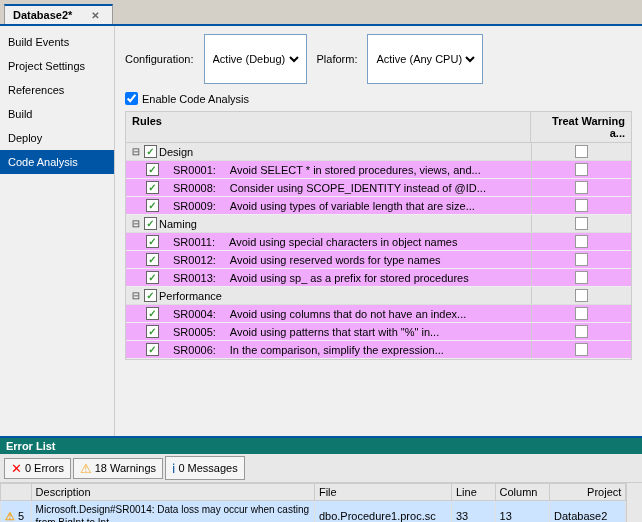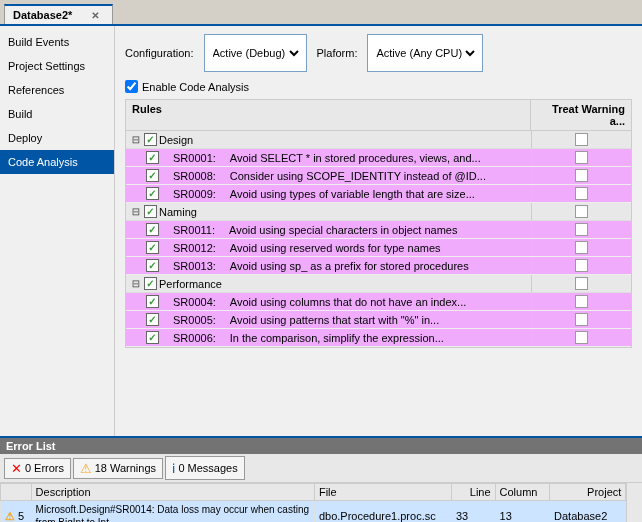--- a/index.html
+++ b/index.html
@@ -16,21 +16,21 @@
     
     .sidebar { width: 115px; background: #f0f0f0; border-right: 1px solid #ccc; padding-top: 4px; }
     .sidebar-item { padding: 6px 8px; cursor: pointer; color: #000; font-size: 11px; }
     .sidebar-item.active { background: #0055a5; color: white; }
 
     
     .content { flex: 1; background: #f0f0f0; padding: 8px 10px; overflow: hidden; }
 
     .config-row { display: flex; align-items: center; gap: 10px; margin-bottom: 8px; flex-wrap: wrap; }
     .config-label { font-size: 11px; }
-    .select-box { border: 1px solid #7a9ec6; background: white; padding: 11px 4px; font-size: 11px; display: flex; align-items: center; gap: 2px; cursor: pointer; }
+    .select-box { border: 1px solid #7a9ec6; background: white; padding: 17px 4px; font-size: 11px; display: flex; align-items: center; gap: 2px; cursor: pointer; }
     .select-box select { border: none; background: transparent; font-size: 11px; outline: none; cursor: pointer; }
 
     .enable-row { display: flex; align-items: center; gap: 4px; margin-bottom: 6px; }
     .enable-row input[type=checkbox] { width: 13px; height: 13px; }
 
     
     .rules-table { border: 1px solid #ccc; background: #f0abfc; font-size: 11px; width: 100%; }
     .rules-header { display: flex; background: #e8e8e8; border-bottom: 1px solid #ccc; }
     .rules-header-rules { flex: 1; padding: 3px 6px; font-weight: bold; border-right: 1px solid #ccc; }
     .rules-header-warning { width: 100px; padding: 3px 6px; font-weight: bold; text-align: right; }
@@ -48,21 +48,21 @@
     .expand-btn { cursor: pointer; font-size: 10px; color: #444; width: 12px; text-align: center; }
 
     .checkbox-green { display: inline-flex; align-items: center; justify-content: center; width: 13px; height: 13px; border: 1px solid #666; background: white; }
     .checkbox-green.checked { background: white; }
     .checkbox-green.checked::after { content: '✓'; font-size: 10px; color: #339933; font-weight: bold; }
 
     .warn-checkbox { width: 13px; height: 13px; border: 1px solid #999; background: white; }
 
     
     .error-list-section { height: 112px; border-top: 2px solid #0055a5; background: #f0f0f0; }
-    .error-list-header { background: #737373; color: white; padding: 2px 6px; font-size: 11px; font-weight: bold; display: flex; align-items: center; }
+    .error-list-header { background: #0f766e; color: white; padding: 2px 6px; font-size: 11px; font-weight: bold; display: flex; align-items: center; }
     .error-toolbar { display: flex; align-items: center; gap: 2px; padding: 2px 4px; background: #e8e8e8; border-bottom: 1px solid #ccc; }
     .error-btn { display: flex; align-items: center; gap: 3px; padding: 2px 6px; border: 1px solid #999; background: #f5f5f5; font-size: 11px; cursor: pointer; }
 
     .error-table { width: 100%; border-collapse: collapse; background: white; font-size: 11px; }
     .error-table th { background: #e8e8e8; border: 1px solid #ccc; padding: 2px 4px; text-align: left; font-weight: normal; }
     .error-table td { border: 1px solid #e0e0e0; padding: 2px 4px; overflow: hidden; text-overflow: ellipsis; white-space: nowrap; }
     .error-row-selected { background: #cce4ff; }
     .error-row-selected td { background: #cce4ff; }
 
     .scrollbar-hint { width: 16px; background: #e8e8e8; border-left: 1px solid #ccc; }
@@ -276,21 +276,21 @@
     </button>
   </div>
 
   <div style="display:flex; background:white; overflow:hidden;">
     <table class="error-table">
       <thead>
         <tr>
           <th style="width:20px;"></th>
           <th style="width:260px;">Description</th>
           <th style="width:120px;">File</th>
-          <th style="width:40px;text-align:right;">Line</th>
+          <th style="width:40px;">Line</th>
           <th style="width:50px;">Column</th>
           <th style="width:70px;text-align:right;">Project</th>
         </tr>
       </thead>
       <tbody>
         <tr class="error-row-selected">
           <td><span style="color:#f5a623;font-weight:bold;font-size:11px;">⚠</span> 5</td>
           <td style="white-space:normal; font-size:10px; line-height:1.3;">Microsoft.Design#SR0014: Data loss may occur when casting from BigInt to Int</td>
           <td>dbo.Procedure1.proc.sc</td>
           <td>33</td>

